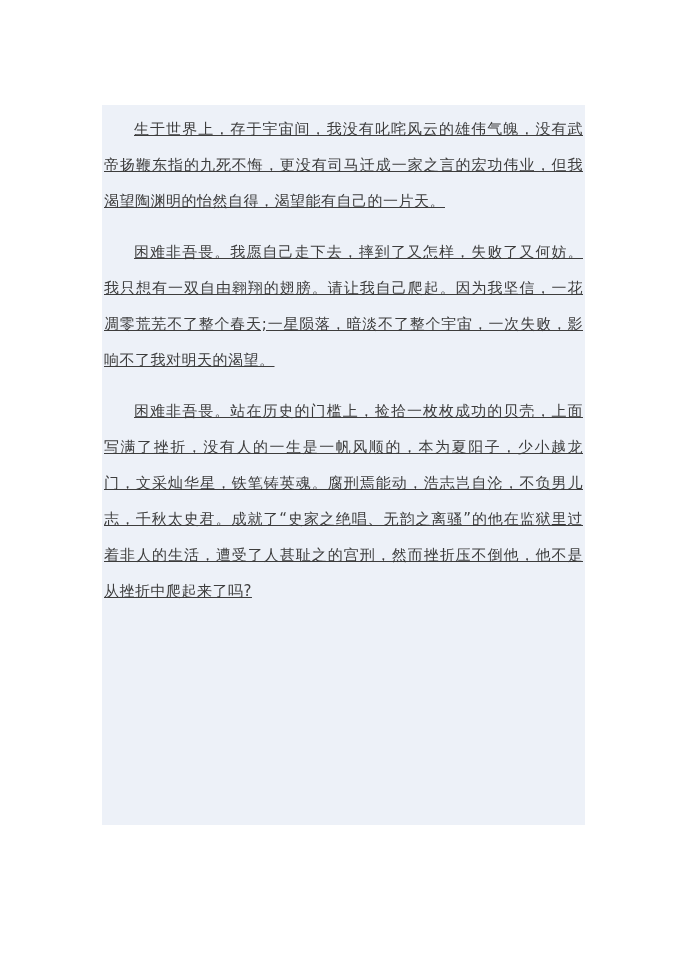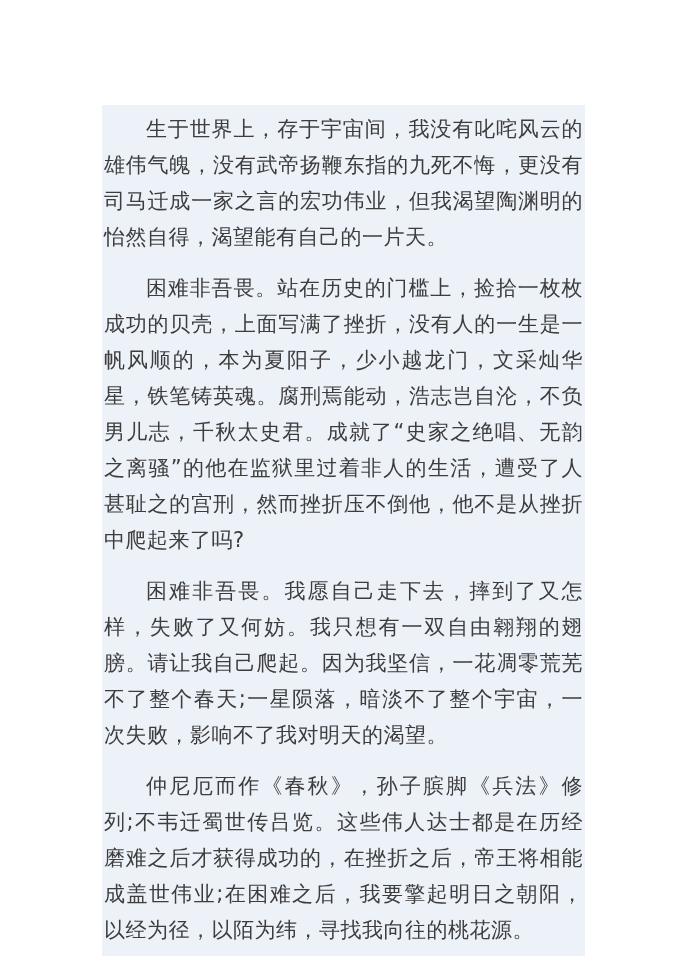--- a/index.html
+++ b/index.html
@@ -24,39 +24,39 @@
     left: 102px;
     top: 105px;
     width: 483px;
     min-height: 720px;
     box-sizing: border-box;
     background: #edf1f8;
     padding: 2px 2px;
   }
   .para {
     margin: 15px 0;
-    font-size: 21px;
+    font-size: 15px;
     line-height: 36px;
     color: #3d3d3d;
     text-indent: 2em;
     text-align: justify;
     letter-spacing: 0.5px;
     word-break: break-all;
     font-family: "DejaVu Sans", "Liberation Sans", sans-serif;
+    text-decoration: underline;
   }
   .para:first-child {
     margin-top: 4px;
   }
   .para:last-child {
     margin-bottom: 6px;
   }
 </style>
 </head>
 <body>
 
 <div class="page">
   <div class="essay-block">
     <p class="para">生于世界上，存于宇宙间，我没有叱咤风云的雄伟气魄，没有武帝扬鞭东指的九死不悔，更没有司马迁成一家之言的宏功伟业，但我渴望陶渊明的怡然自得，渴望能有自己的一片天。</p>
+    <p class="para">困难非吾畏。我愿自己走下去，摔到了又怎样，失败了又何妨。我只想有一双自由翱翔的翅膀。请让我自己爬起。因为我坚信，一花凋零荒芜不了整个春天;一星陨落，暗淡不了整个宇宙，一次失败，影响不了我对明天的渴望。</p>
     <p class="para">困难非吾畏。站在历史的门槛上，捡拾一枚枚成功的贝壳，上面写满了挫折，没有人的一生是一帆风顺的，本为夏阳子，少小越龙门，文采灿华星，铁笔铸英魂。腐刑焉能动，浩志岂自沦，不负男儿志，千秋太史君。成就了“史家之绝唱、无韵之离骚”的他在监狱里过着非人的生活，遭受了人甚耻之的宫刑，然而挫折压不倒他，他不是从挫折中爬起来了吗?</p>
-    <p class="para">困难非吾畏。我愿自己走下去，摔到了又怎样，失败了又何妨。我只想有一双自由翱翔的翅膀。请让我自己爬起。因为我坚信，一花凋零荒芜不了整个春天;一星陨落，暗淡不了整个宇宙，一次失败，影响不了我对明天的渴望。</p>
-    <p class="para">仲尼厄而作《春秋》，孙子膑脚《兵法》修列;不韦迁蜀世传吕览。这些伟人达士都是在历经磨难之后才获得成功的，在挫折之后，帝王将相能成盖世伟业;在困难之后，我要擎起明日之朝阳，以经为径，以陌为纬，寻找我向往的桃花源。</p>
   </div>
 </div>
 
 </body></html>

